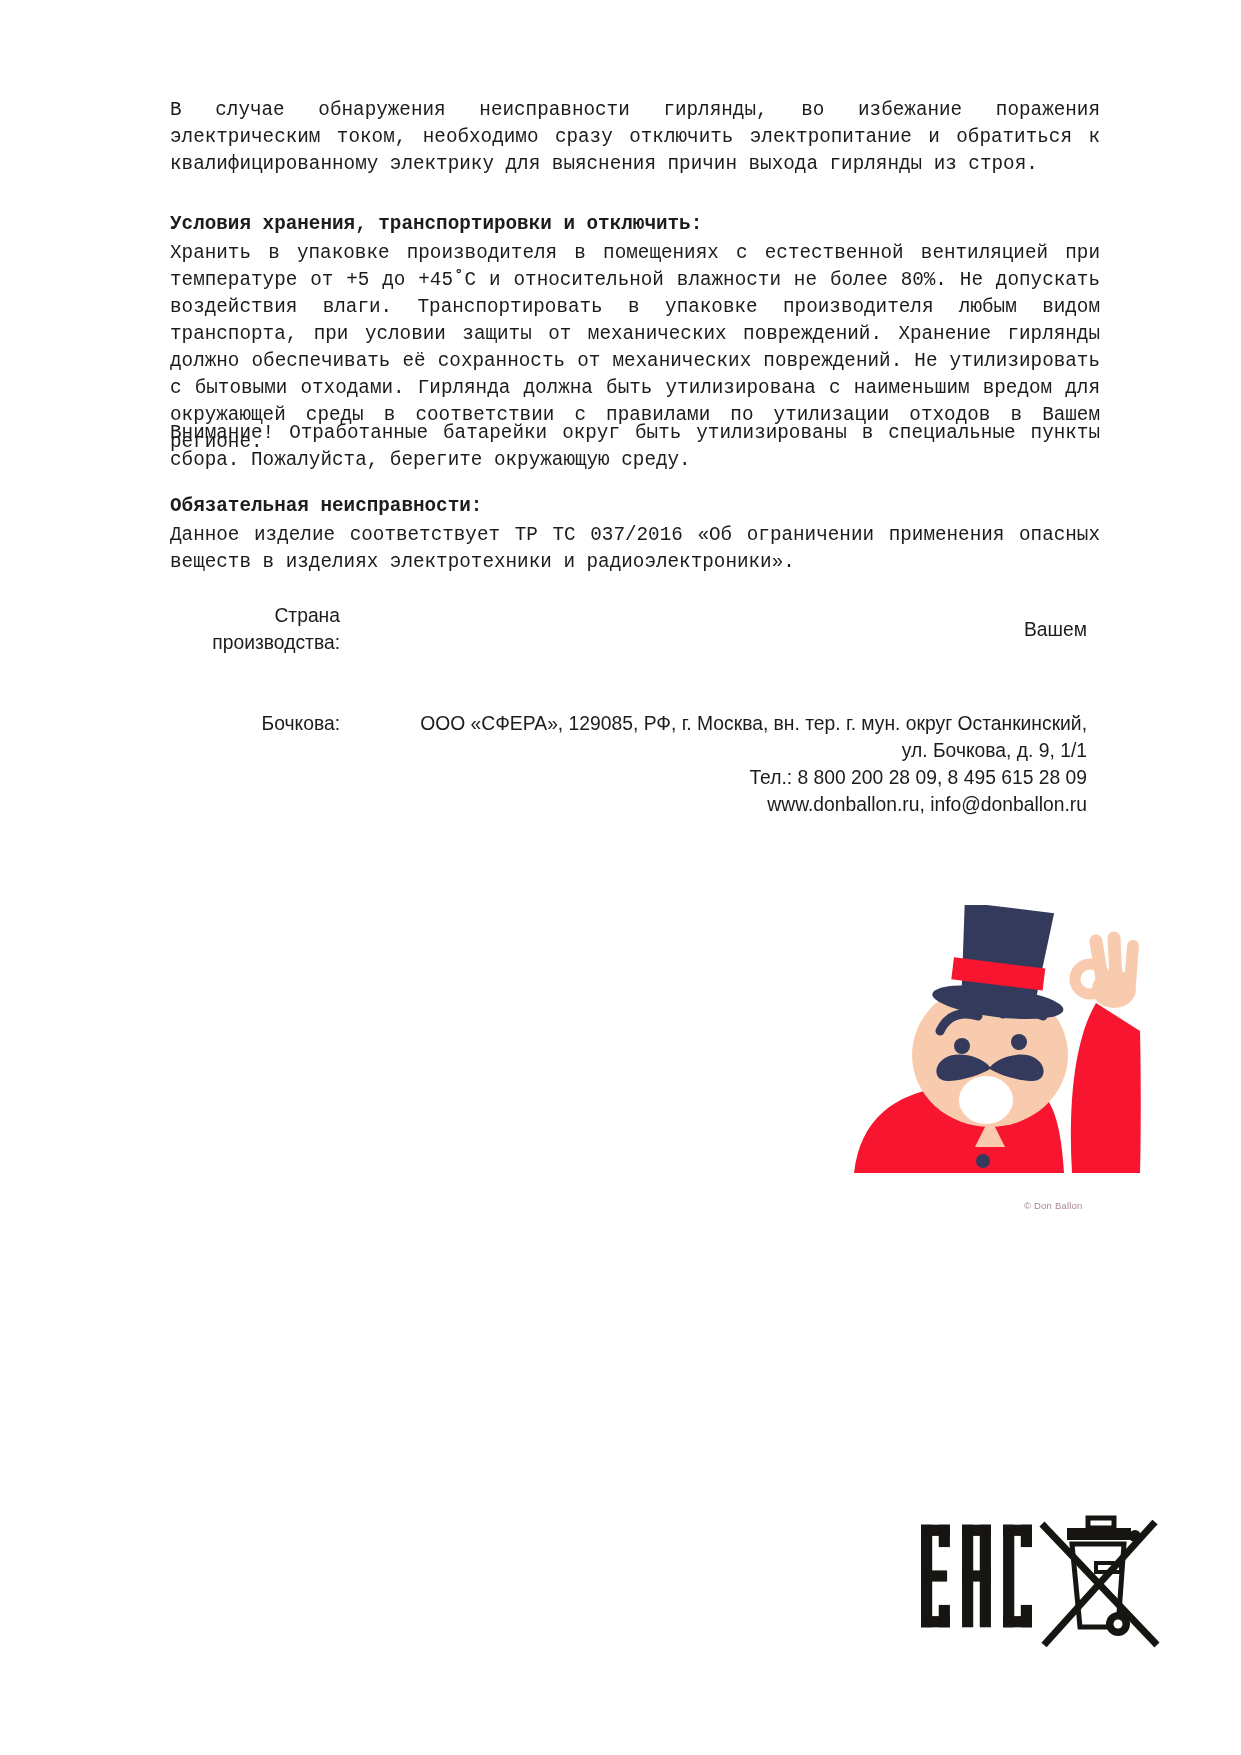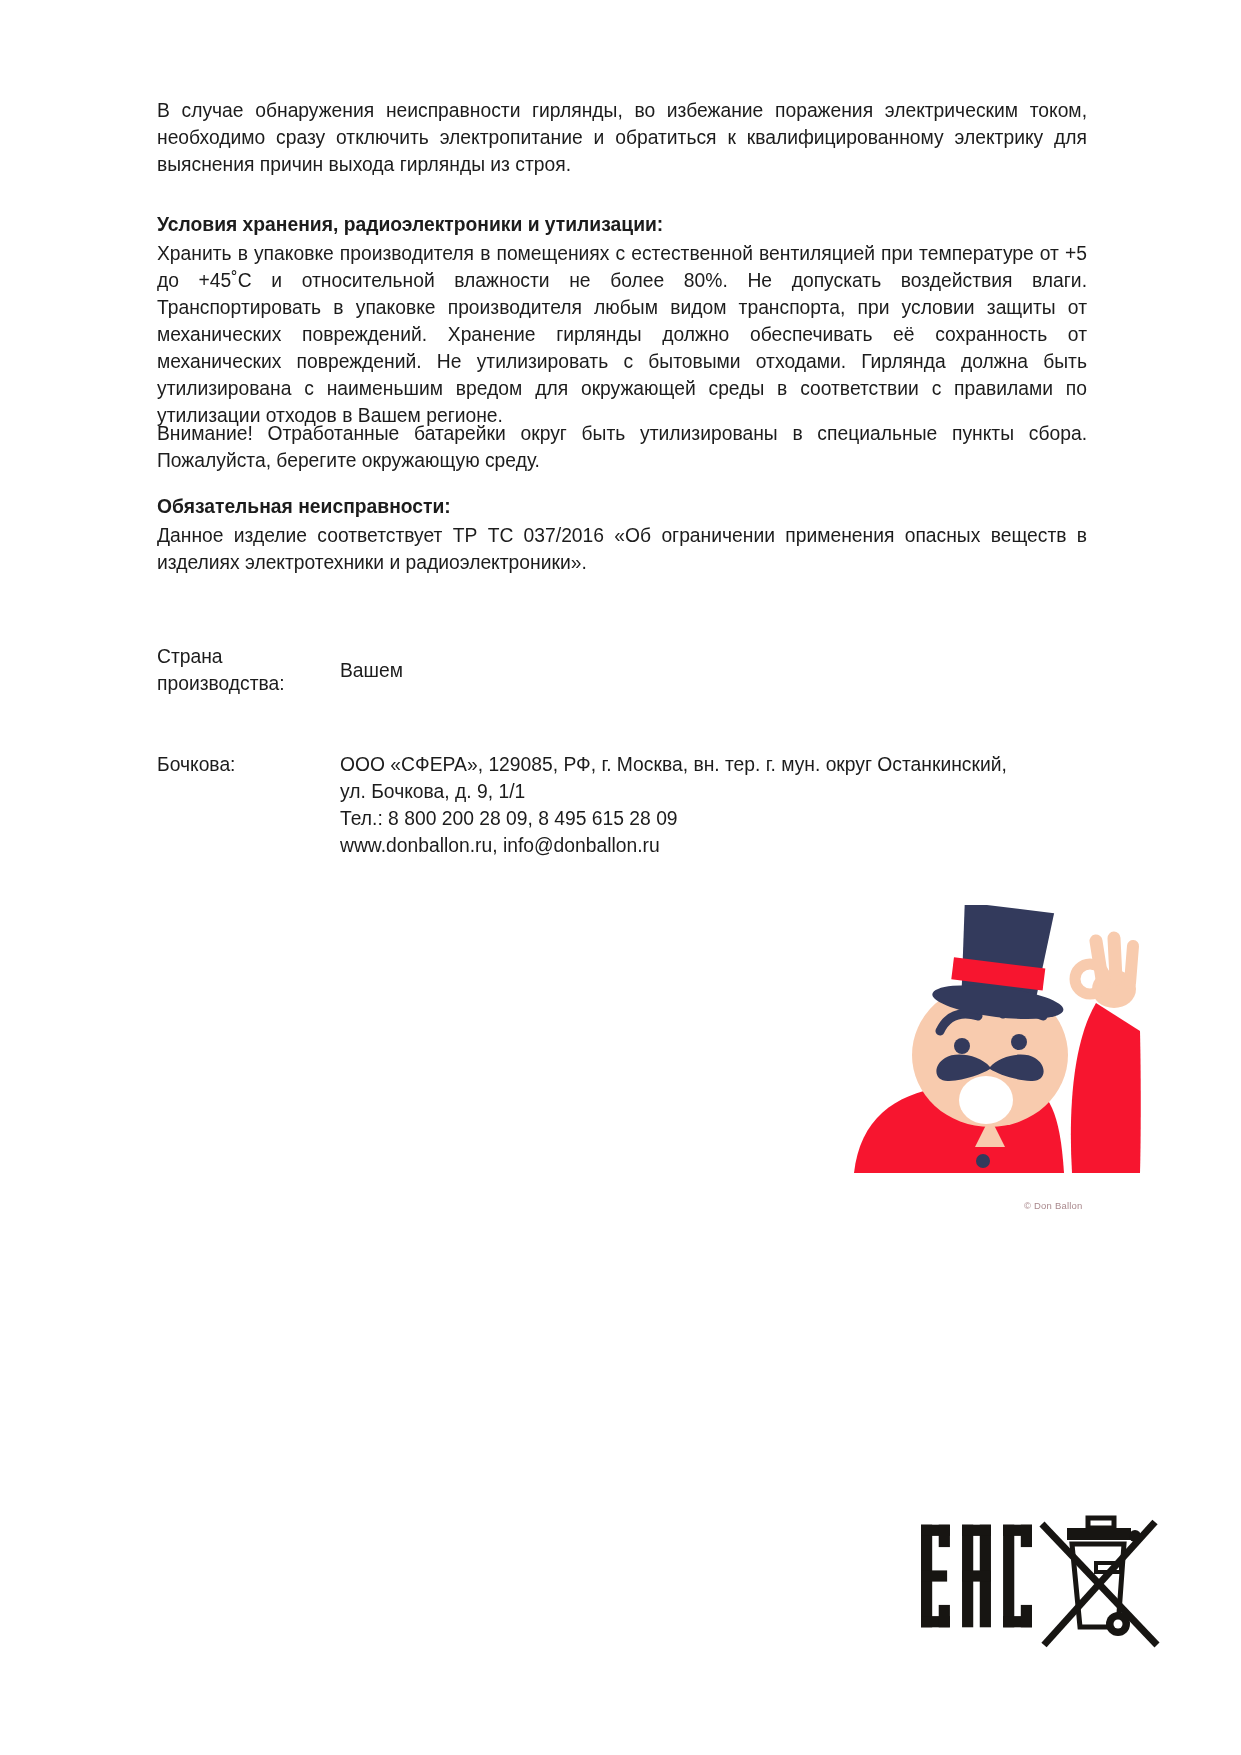--- a/index.html
+++ b/index.html
@@ -2,25 +2,25 @@
 <html lang="ru" style="--mascot-red: #f7152f; --mascot-navy: #333a5c; --mascot-skin: #f8cbae; --mark-black: #171512; --text: #1c1c1c;"><head>
 <meta charset="utf-8">
 <style>
   html,body{margin:0;padding:0;}
   body{
     width:1241px;height:1755px;position:relative;background:#ffffff;
     font-family:"Liberation Sans","DejaVu Sans",sans-serif;
     color:#1c1c1c;
   }
   .page{position:absolute;inset:0;}
-  .textcol{position:absolute;left:157px;width:930px;}
+  .textcol{position:absolute;left:170px;width:930px;font-family:Liberation Mono, monospace;}
   .para{font-size:19.3px;line-height:27px;text-align:justify;}
   .heading{font-size:19.3px;line-height:27px;font-weight:bold;text-align:left;}
   
-  .details{position:absolute;left:157px;top:643px;width:930px;}
+  .details{position:absolute;left:157px;top:602px;width:930px;text-align:right;}
   .detail-row{display:flex;align-items:center;}
   .detail-row:nth-child(1){margin-bottom:54px;}
   .detail-row:nth-child(2){align-items:flex-start;margin-bottom:20px;}
   .detail-label{flex:0 0 183px;font-size:19.3px;line-height:27px;}
   .detail-label .lbl{display:inline-block;max-width:170px;}
   .detail-value{flex:1;font-size:19.3px;line-height:27px;}
   .detail-value div{white-space:nowrap;}
   
   .mascot{position:absolute;left:850px;top:905px;width:292px;height:270px;}
   .mascot-credit{
@@ -33,21 +33,21 @@
   .mark-black{fill:#171512;}
   .mark-stroke{stroke:#171512;fill:none;}
 </style>
 </head>
 <body>
 
 <div class="page">
 
   <div class="textcol para" style="top:97px">В случае обнаружения неисправности гирлянды, во избежание поражения электрическим током, необходимо сразу отключить электропитание и обратиться к квалифицированному электрику для выяснения причин выхода гирлянды из строя.</div>
 
-  <div class="textcol heading" style="top:211px">Условия хранения, радиоэлектроники и утилизации:</div>
+  <div class="textcol heading" style="top:211px">Условия хранения, транспортировки и отключить:</div>
   <div class="textcol para" style="top:240px">Хранить в упаковке производителя в помещениях с естественной вентиляцией при температуре от +5 до +45˚С и относительной влажности не более 80%. Не допускать воздействия влаги. Транспортировать в упаковке производителя любым видом транспорта, при условии защиты от механических повреждений. Хранение гирлянды должно обеспечивать её сохранность от механических повреждений. Не утилизировать с бытовыми отходами. Гирлянда должна быть утилизирована с наименьшим вредом для окружающей среды в соответствии с правилами по утилизации отходов в Вашем регионе.</div>
 
   <div class="textcol para" style="top:420px">Внимание! Отработанные батарейки округ быть утилизированы в специальные пункты сбора. Пожалуйста, берегите окружающую среду.</div>
 
   <div class="textcol heading" style="top:493px">Обязательная неисправности:</div>
   <div class="textcol para" style="top:522px">Данное изделие соответствует ТР ТС 037/2016 «Об ограничении применения опасных веществ в изделиях электротехники и радиоэлектроники».</div>
 
   <div class="details" id="details-rows">
       <div class="detail-row">
         <div class="detail-label"><span class="lbl">Страна производства:</span></div>

